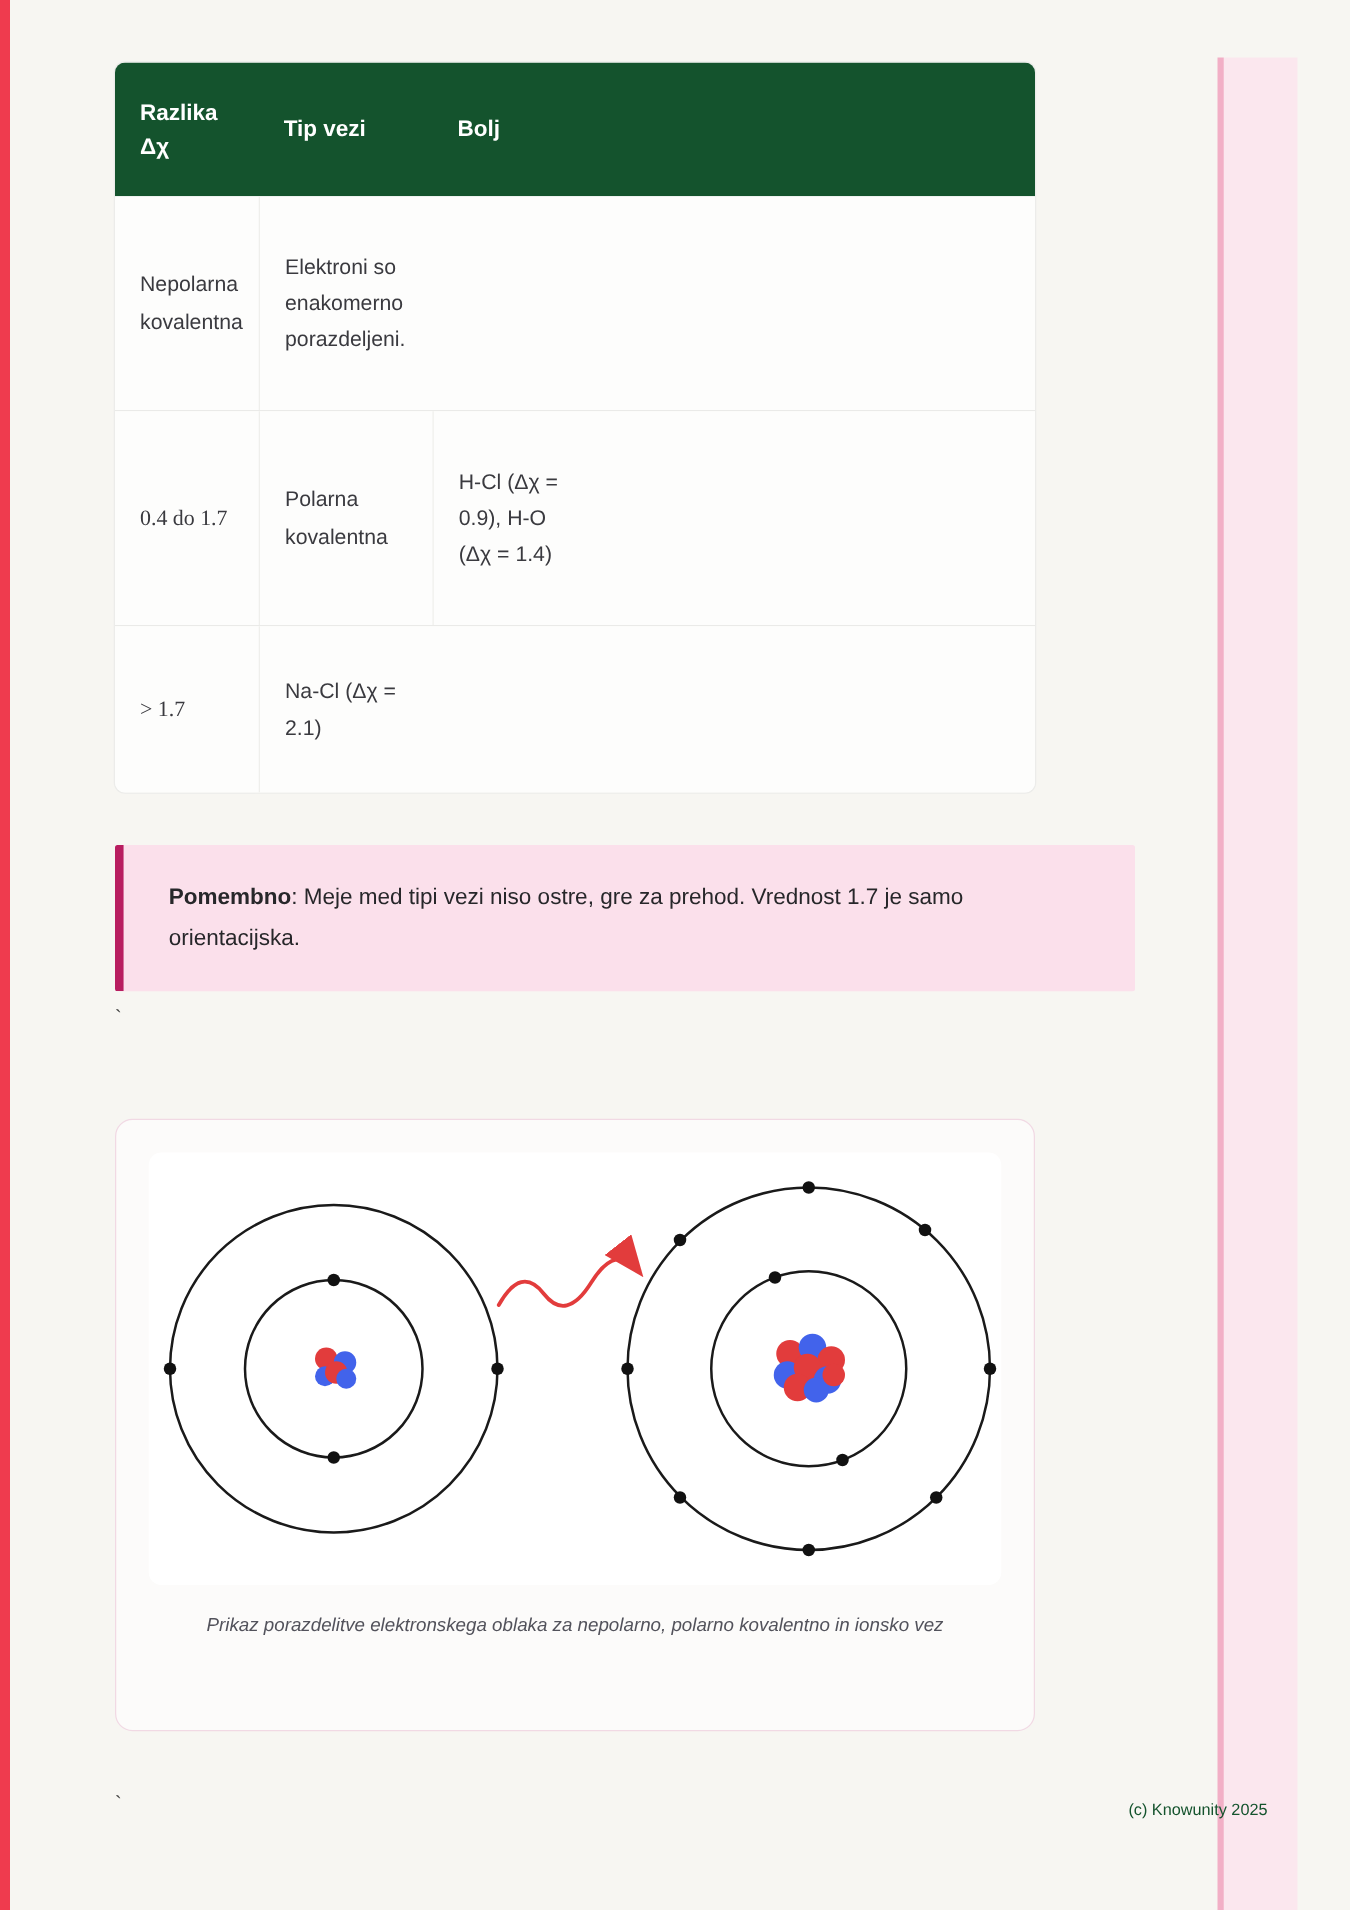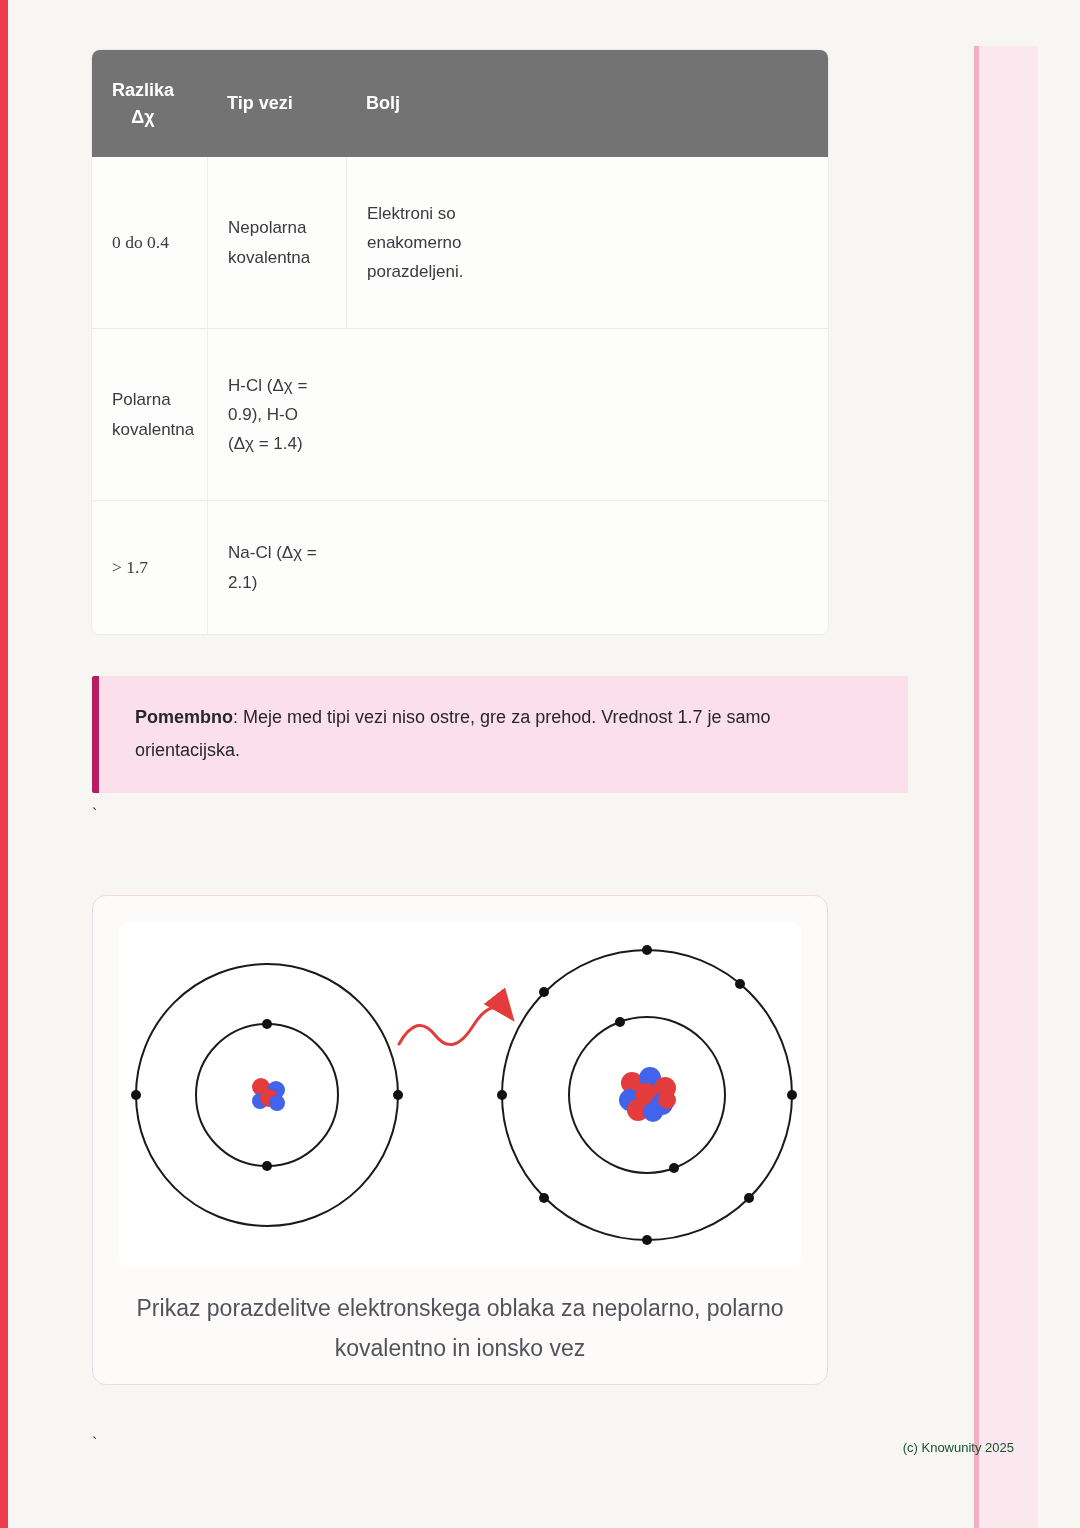--- a/index.html
+++ b/index.html
@@ -33,21 +33,21 @@
   .bond-table {
     position: absolute; left: 92px; top: 50px; width: 736px;
     border-radius: 8px; overflow: hidden;
     background: #fdfdfc;
     box-shadow: 0 0 0 1px #ececea;
   }
   .thead, .trow {
     display: grid;
     grid-template-columns: 115px 139px 140px 342px;
   }
-  .thead { background: #737373; text-align: center; }
+  .thead { background: #14532d; }
   .th {
     color: #ffffff; font-weight: bold; font-size: 18px;
     padding: 18px 20px; min-height: 107px;
     display: flex; align-items: center;
     white-space: pre-line; line-height: 1.5;
   }
   .trow { background: #fdfdfc; border-bottom: 1px solid #eaeae8; }
   .trow:last-child { border-bottom: none; }
   .td {
     padding: 26px 20px; font-size: 17px; line-height: 1.72;
@@ -90,22 +90,23 @@
     margin: 26px auto 0;
     width: 682px; height: 346px;
     background: #ffffff;
     border-radius: 10px;
     overflow: hidden;
   }
   .figure-caption {
     margin-top: 20px;
     padding: 0 40px;
     text-align: center;
+    font-style: italic;
     color: #52525b;
-    font-size: 23px;
+    font-size: 15px;
     line-height: 1.75;
   }
 
   
   .footer-copyright {
     position: absolute; top: 1440px; right: 66px;
     font-size: 13px; color: #14532d;
     z-index: 5;
   }
 </style>
@@ -118,26 +119,26 @@
 
 <div class="bond-table">
   <div class="thead">
     <div class="th">Razlika
 Δχ</div>
     <div class="th">Tip vezi</div>
     <div class="th">Bolj</div>
   </div>
 
   <div class="trow row-tall">
-    <div class="td serif">0 do 0.4</div>
     <div class="td">Nepolarna kovalentna</div>
     <div class="td">Elektroni so enakomerno porazdeljeni.</div>
   </div>
 
   <div class="trow row-tall">
+    <div class="td serif">0.4 do 1.7</div>
     <div class="td">Polarna kovalentna</div>
     <div class="td">H-Cl (Δχ = 0.9), H-O (Δχ = 1.4)</div>
   </div>
 
   <div class="trow row-short">
     <div class="td serif">&gt; 1.7</div>
     <div class="td">Na-Cl (Δχ = 2.1)</div>
   </div>
 </div>
 

